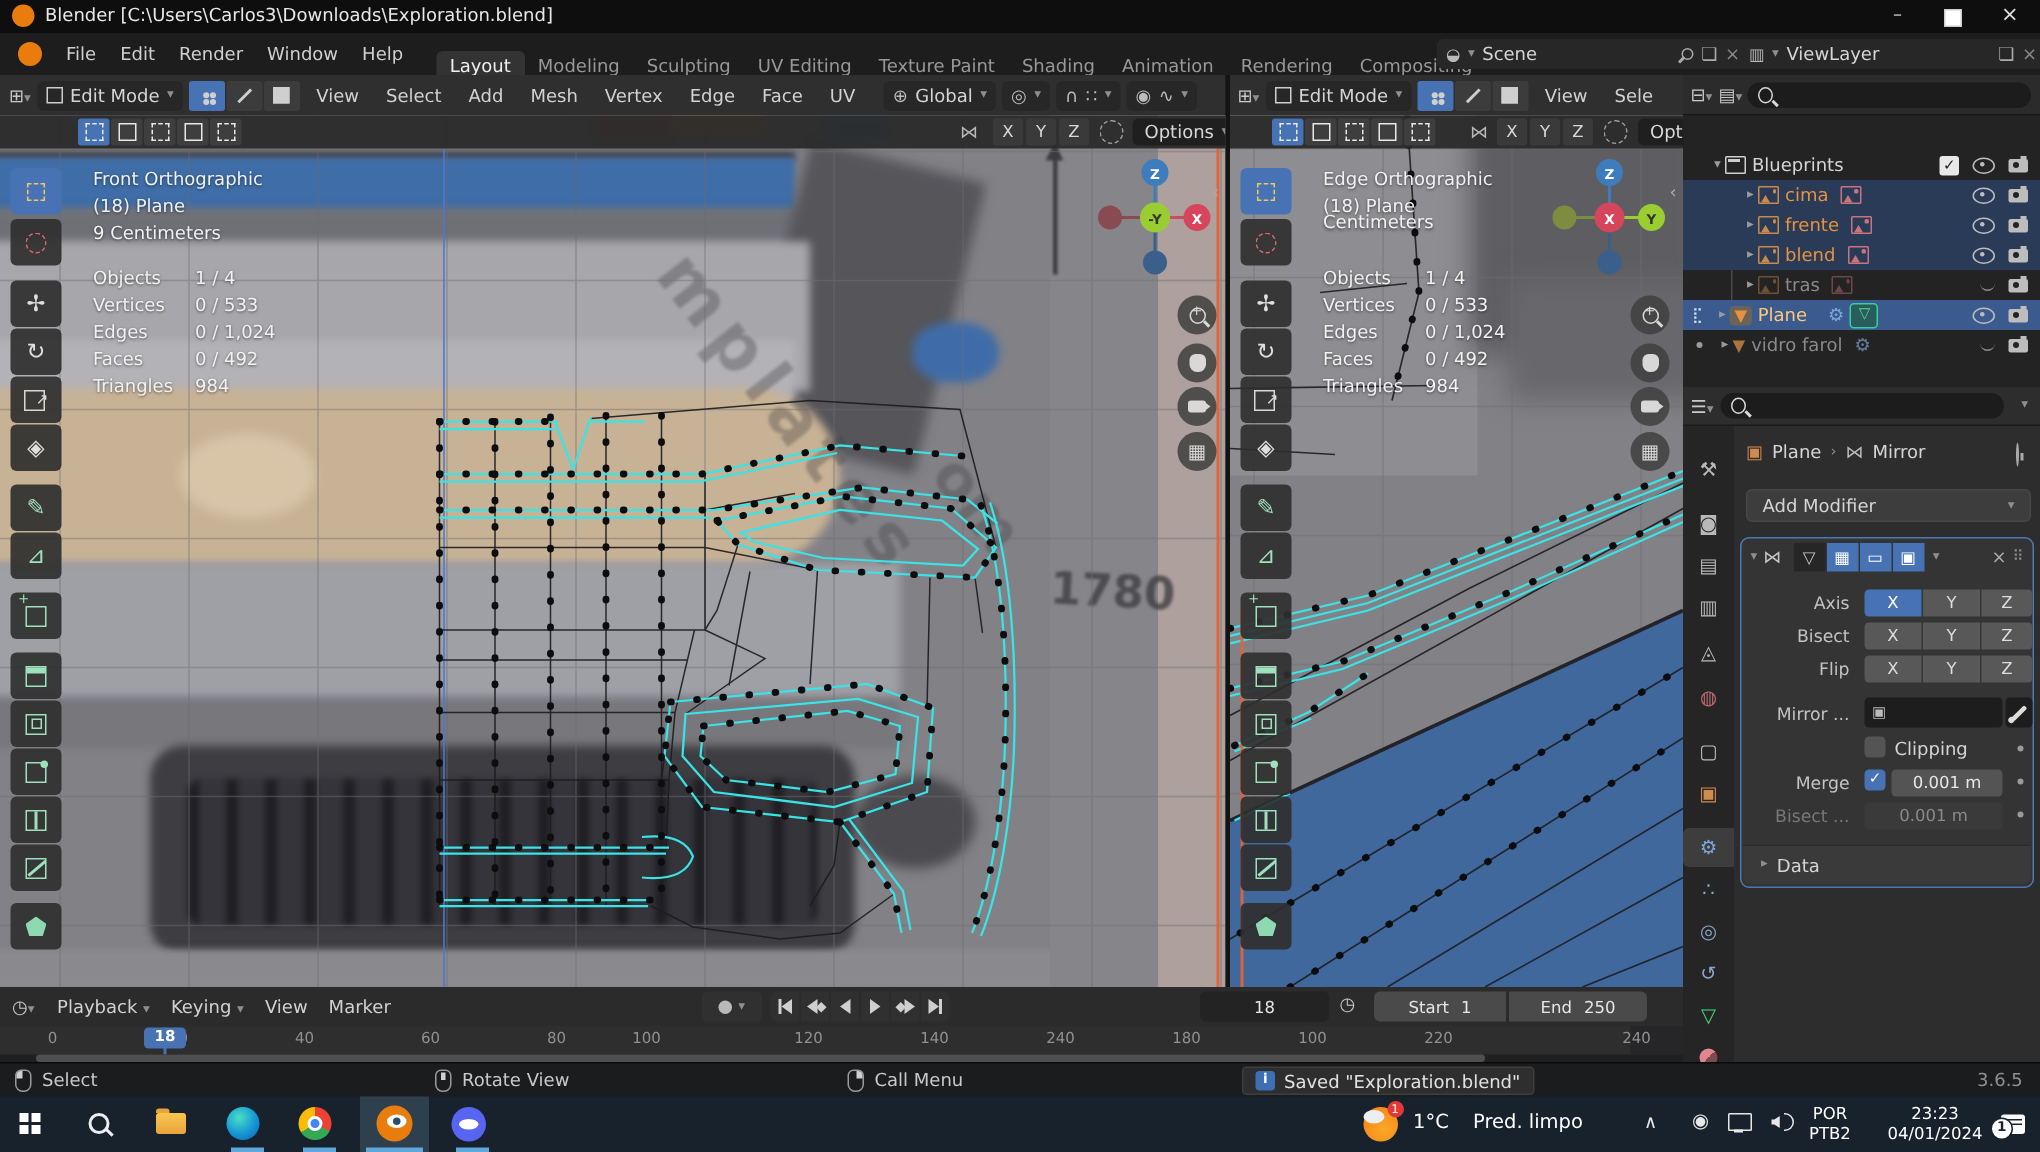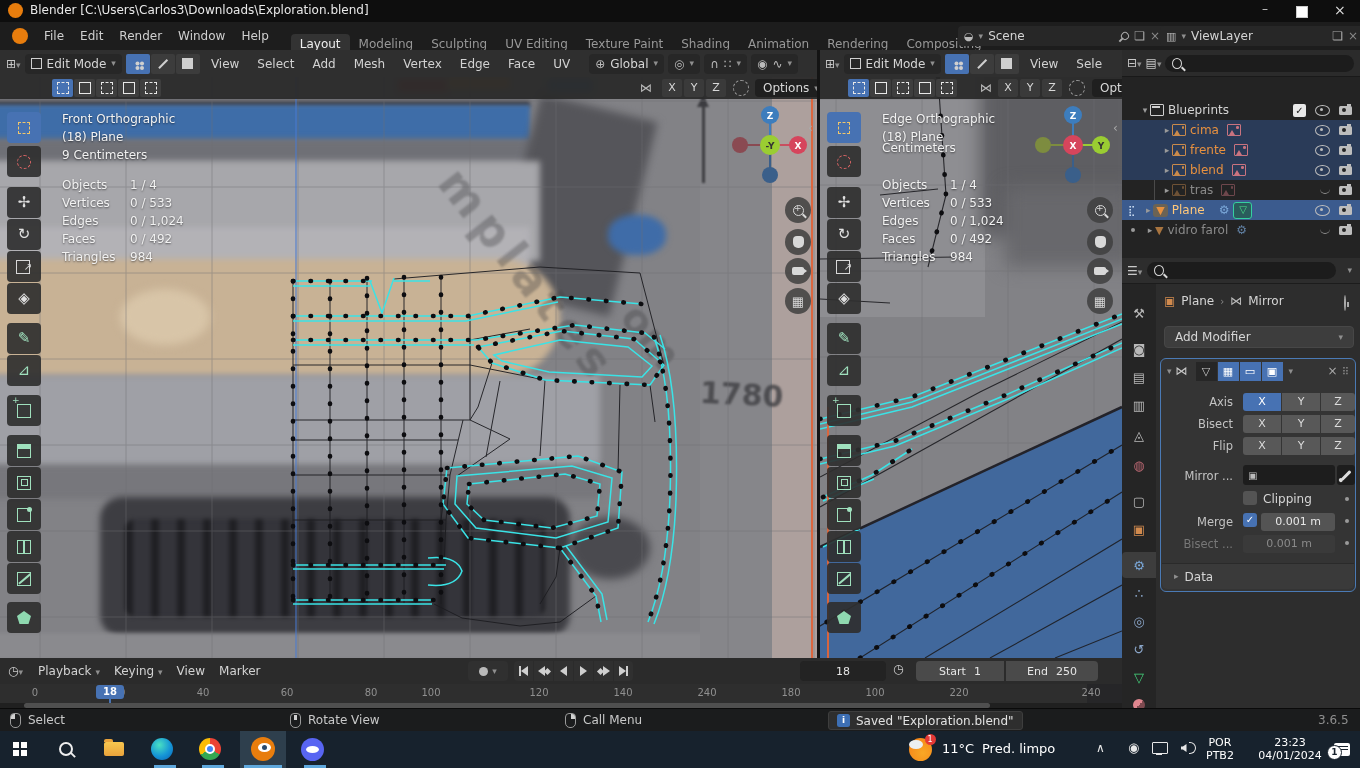--- a/index.html
+++ b/index.html
@@ -929,21 +929,21 @@
       </span>
     <span class="underline" style="left:154px;width:22px;"></span>
     <span class="underline" style="left:202px;width:22px;"></span>
     <span class="underline" style="left:244px;width:38px;"></span>
     <span class="underline" style="left:304px;width:22px;"></span>
     <span class="tbi" style="left:908px;">
         <span class="weather">
           <span class="wbadge">1</span>
         </span>
       </span>
-    <span class="abs" style="left:942px;top:10px;font-size:13px;">11°C</span>
+    <span class="abs" style="left:942px;top:10px;font-size:13px;">1°C</span>
     <span class="abs" style="left:982px;top:10px;font-size:13px;">Pred. limpo</span>
     <span class="abs" style="left:1096px;top:10px;color:#e8e8e8;">∧</span>
     <span class="abs" style="left:1128px;top:9px;color:#e8e8e8;font-size:13px;">◉</span>
     <span class="tbi" style="left:1150px;top:9px;width:20px;height:16px;">
         <span class="monic"></span>
       </span>
     <span class="tbi" style="left:1178px;top:9px;width:20px;height:16px;">
         <span class="volic"></span>
         <span class="volarc"></span>
       </span>

